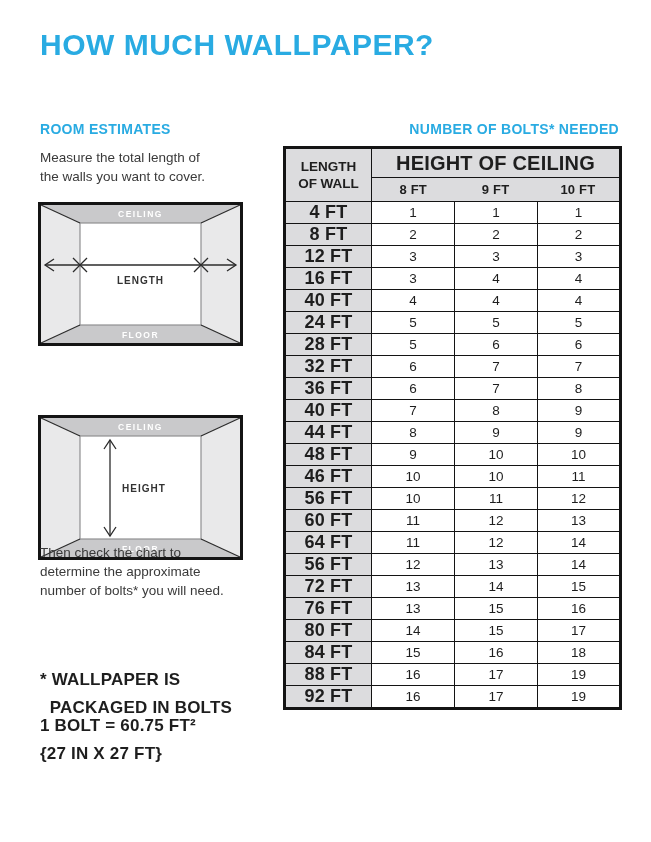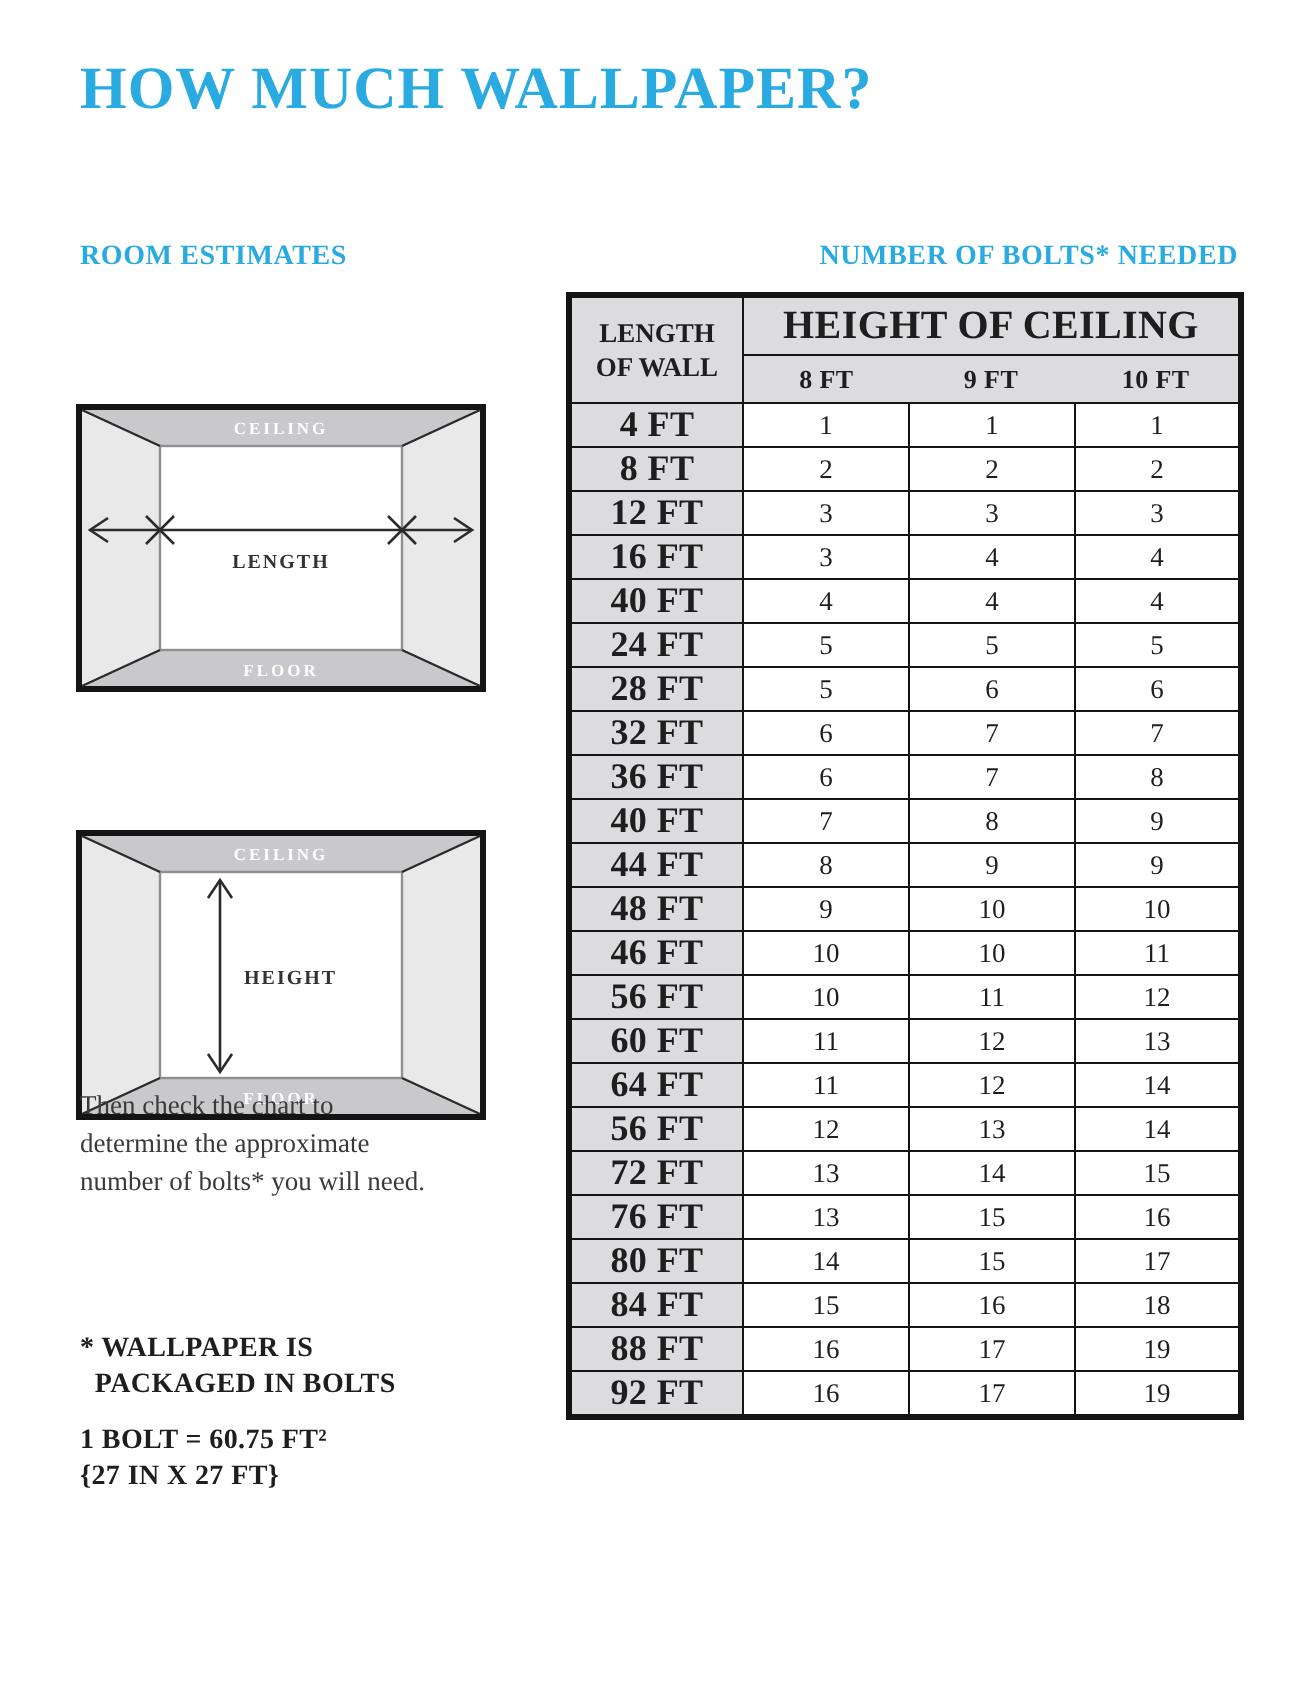--- a/index.html
+++ b/index.html
@@ -7,42 +7,42 @@
     --ink:#3a3a3a;
     --ink-strong:#1e1e1e;
     --line:#141414;
     --cell-gray:#dcdcde;
     --band-gray:#c9c9cb;
     --wall-gray:#e9e9ea;
   }
   html,body{margin:0;padding:0;background:#ffffff;}
   .page{
     position:relative;width:651px;height:842px;background:#ffffff;overflow:hidden;
-    font-family:Liberation Serif, serif;
+    font-family:Liberation Sans, sans-serif;
   }
   .page-title{
     position:absolute;left:40px;top:28px;
     font-size:30px;font-weight:800;letter-spacing:.5px;color:var(--accent);
   }
   .section-heading{
     position:absolute;top:121px;font-size:14px;font-weight:700;
     letter-spacing:.3px;color:var(--accent);
   }
   .heading-left{left:40px;}
   .heading-right{left:283px;width:336px;text-align:right;}
   .copy{
     position:absolute;left:40px;color:var(--ink);
     font-size:13.5px;line-height:19px;white-space:pre-line;
   }
   .copy-1{top:148px;}
   .copy-2{top:361px;}
   .copy-3{top:543px;}
   .footnote{
     position:absolute;left:40px;color:var(--ink-strong);font-weight:700;
-    font-size:14px;line-height:18px;white-space:pre-line;letter-spacing:.2px;
+    font-size:17px;line-height:28px;white-space:pre-line;letter-spacing:.2px;
   }
   .footnote-1{top:666px;}
   .footnote-2{top:712px;}
   .diagram{position:absolute;left:38px;}
   .diagram-1{top:202px;}
   .diagram-2{top:415px;}
 
   
   .bolts-table{
     position:absolute;left:283px;top:146px;width:336px;
@@ -79,20 +79,22 @@
 </style>
 </head>
 <body>
 
 <div class="page">
 
   <div class="page-title">HOW MUCH WALLPAPER?</div>
 
   <div class="section-heading heading-left">ROOM ESTIMATES</div>
 
+  <div class="copy copy-1">Measure the total length of
+the walls you want to cover.</div>
 
   <svg class="diagram diagram-1" width="205" height="144" viewBox="0 0 205 144">
     <rect x="1.5" y="1.5" width="202" height="141" fill="#ffffff" stroke="#141414" stroke-width="3"></rect>
     <polygon points="3,3 202,3 163,21 42,21" fill="#c9c9cb"></polygon>
     <polygon points="3,141 202,141 163,123 42,123" fill="#c9c9cb"></polygon>
     <polygon points="3,3 42,21 42,123 3,141" fill="#e9e9ea"></polygon>
     <polygon points="202,3 163,21 163,123 202,141" fill="#e9e9ea"></polygon>
     <rect x="42" y="21" width="121" height="102" fill="#ffffff" stroke="#8f8f91" stroke-width="1.2"></rect>
     <g stroke="#2b2b2b" stroke-width="1.2">
       <line x1="3" y1="3" x2="42" y2="21"></line>

